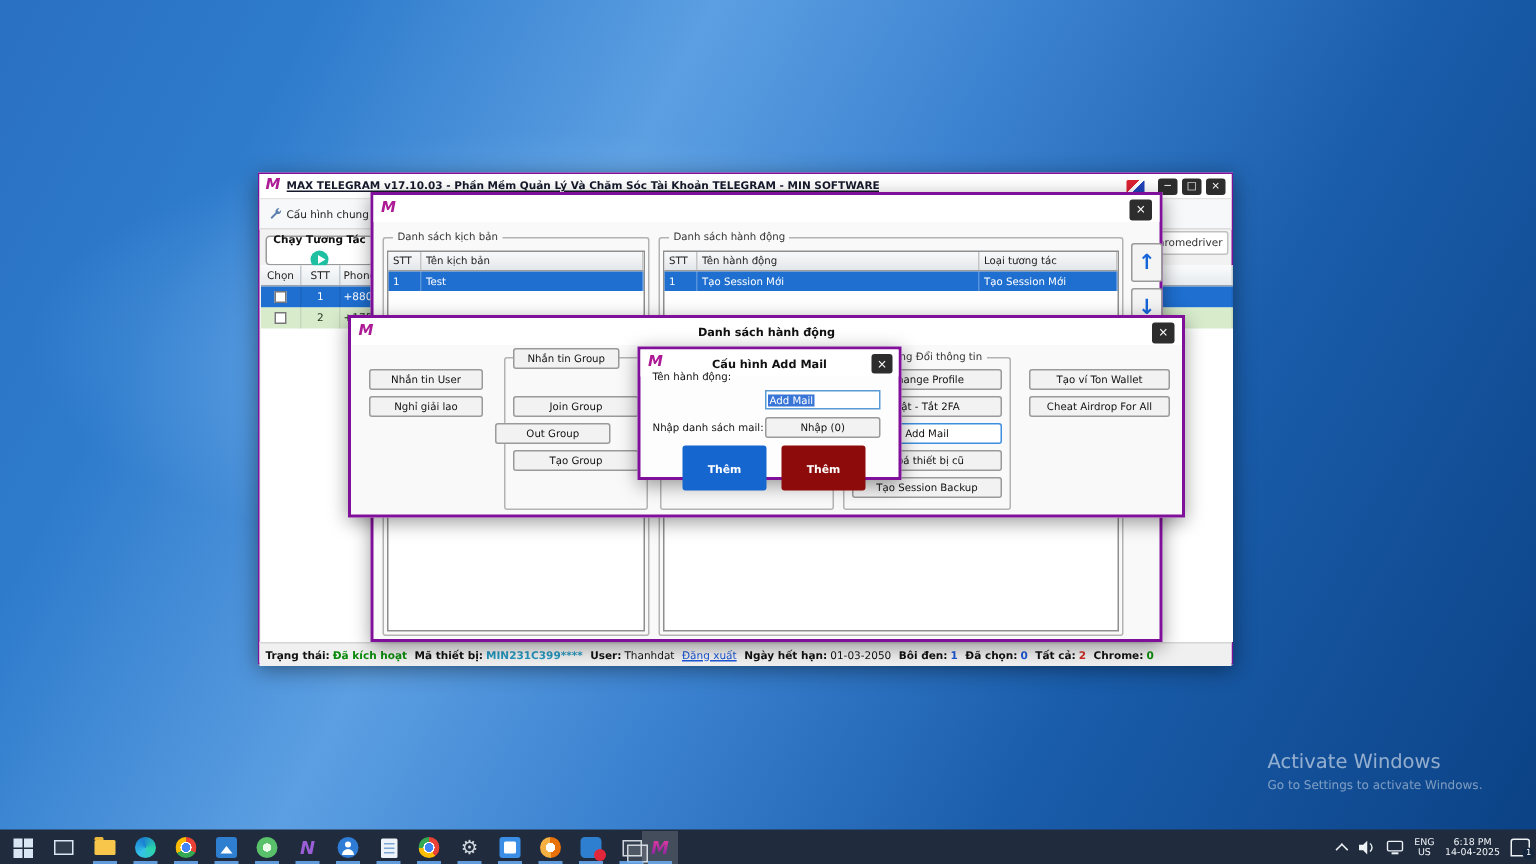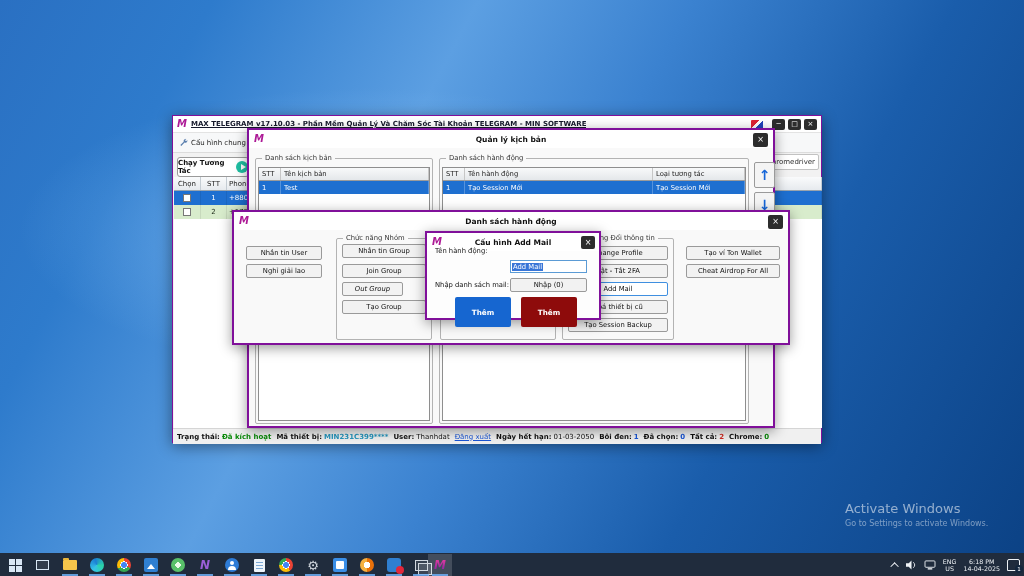--- a/index.html
+++ b/index.html
@@ -24,21 +24,21 @@
         background:linear-gradient(135deg,#dd2233 0 42%, #ffffff 42% 58%, #2244bb 58%); }
   .winbtn { width:13px; height:11px; background:#2d2d2d; border-radius:2px; color:#fff; font-size:7px;
         display:flex; align-items:center; justify-content:center; margin-left:3px; line-height:1;}
   .mw-toolbar { position:absolute; left:0; top:17px; width:100%; height:20px; background:#f7f8f9;
         border-bottom:1px solid #dcdcdc; display:flex; align-items:center; padding:0 6px; }
   .tool-item { display:flex; align-items:center; gap:3px; font-size:7px; color:#222; }
   .tool-sep { width:1px; height:12px; background:#cfcfcf; margin:0 5px; }
   .tool-part { width:6px; height:10px; background:#37a93c; border-radius:2px; }
   .mw-run { position:absolute; left:4px; top:41px; width:72px; height:20px; background:#fff;
         border:1px solid #9a9a9a; border-radius:3px; display:flex; align-items:center; justify-content:center; gap:3px;
-        font-size:7px; font-weight:bold; color:#111; }
+        font-size:7px; font-weight:bold; color:#111;flex-direction:column; }
   .play-circle { width:12px; height:12px; border-radius:50%; background:#1fbfa2; position:relative; flex:0 0 auto;}
   .play-circle::after { content:""; position:absolute; left:4.5px; top:3px; border-left:5px solid #fff;
         border-top:3px solid transparent; border-bottom:3px solid transparent; }
   .chromedriver-box { position:absolute; left:568px; top:38px; width:78px; height:16px; background:#fff;
         border:1px solid #c2c2c2; border-radius:2px; font-size:7px; color:#333; display:flex; align-items:center;
         justify-content:flex-end; padding-right:3px; overflow:hidden; white-space:nowrap;}
   .mw-table { position:absolute; left:1px; top:61px; width:648px; height:251px; background:#fff; }
   .mt-head { display:flex; height:14px; background:linear-gradient(#fafbfc,#e6eaee); border-bottom:1px solid #9aa4ad;
         font-size:7px; color:#222; }
   .mt-head > div { display:flex; align-items:center; justify-content:center; border-right:1px solid #c4ccd3; }
@@ -212,21 +212,20 @@
       <b>Tất cả:</b>
       <span class="v-red">2</span>
       <b>Chrome:</b>
       <span class="v-green">0</span>
     </div>
   </div>
 
   <div class="dlg" style="left:247px; top:128px; width:528px; height:300px;">
     <div class="dlg-title">
       <span class="logo-m">M</span>
-      <span class="t">Quản lý kịch bản</span>
       <span class="dlg-close" style="right:5px;">×</span>
     </div>
 
     <div class="fs" style="left:6px; top:28px; width:178px; height:266px;">
       <span class="fs-legend">Danh sách kịch bản</span>
       <div class="tbl">
         <div class="tbl-head">
           <div class="t-stt">STT</div>
           <div class="t-flex">Tên kịch bản</div>
         </div>
@@ -267,23 +266,23 @@
       <span class="t">Danh sách hành động</span>
       <span class="dlg-close" style="right:5px;">×</span>
     </div>
 
     <div class="gbtn" style="left:12px; top:34px; width:76px;">Nhắn tin User</div>
     <div class="gbtn" style="left:12px; top:52px; width:76px;">Nghỉ giải lao</div>
 
     <div class="fs" style="left:102px; top:26px; width:96px; height:102px;">
       <span class="fs-legend">Chức năng Nhóm</span>
     </div>
-    <div class="gbtn" style="left:108px; top:32px; width:84px;">Nhắn tin Group</div>
+    <div class="gbtn" style="left:108px; top:20px; width:71px;">Nhắn tin Group</div>
     <div class="gbtn" style="left:108px; top:52px; width:84px;">Join Group</div>
-    <div class="gbtn" style="left:108px; top:70px; width:61px;font-style:italic;">Out Group</div>
+    <div class="gbtn" style="left:96px; top:70px; width:77px;">Out Group</div>
     <div class="gbtn" style="left:108px; top:88px; width:84px;">Tạo Group</div>
 
     <div class="fs" style="left:206px; top:26px; width:116px; height:102px;"></div>
 
     <div class="fs" style="left:328px; top:26px; width:112px; height:102px;">
       <span class="fs-legend">Chức năng Đổi thông tin</span>
     </div>
     <div class="gbtn" style="left:334px; top:34px; width:100px;">Change Profile</div>
     <div class="gbtn" style="left:334px; top:52px; width:100px;">Bật - Tắt 2FA</div>
     <div class="gbtn hl" style="left:334px; top:70px; width:100px;">Add Mail</div>

